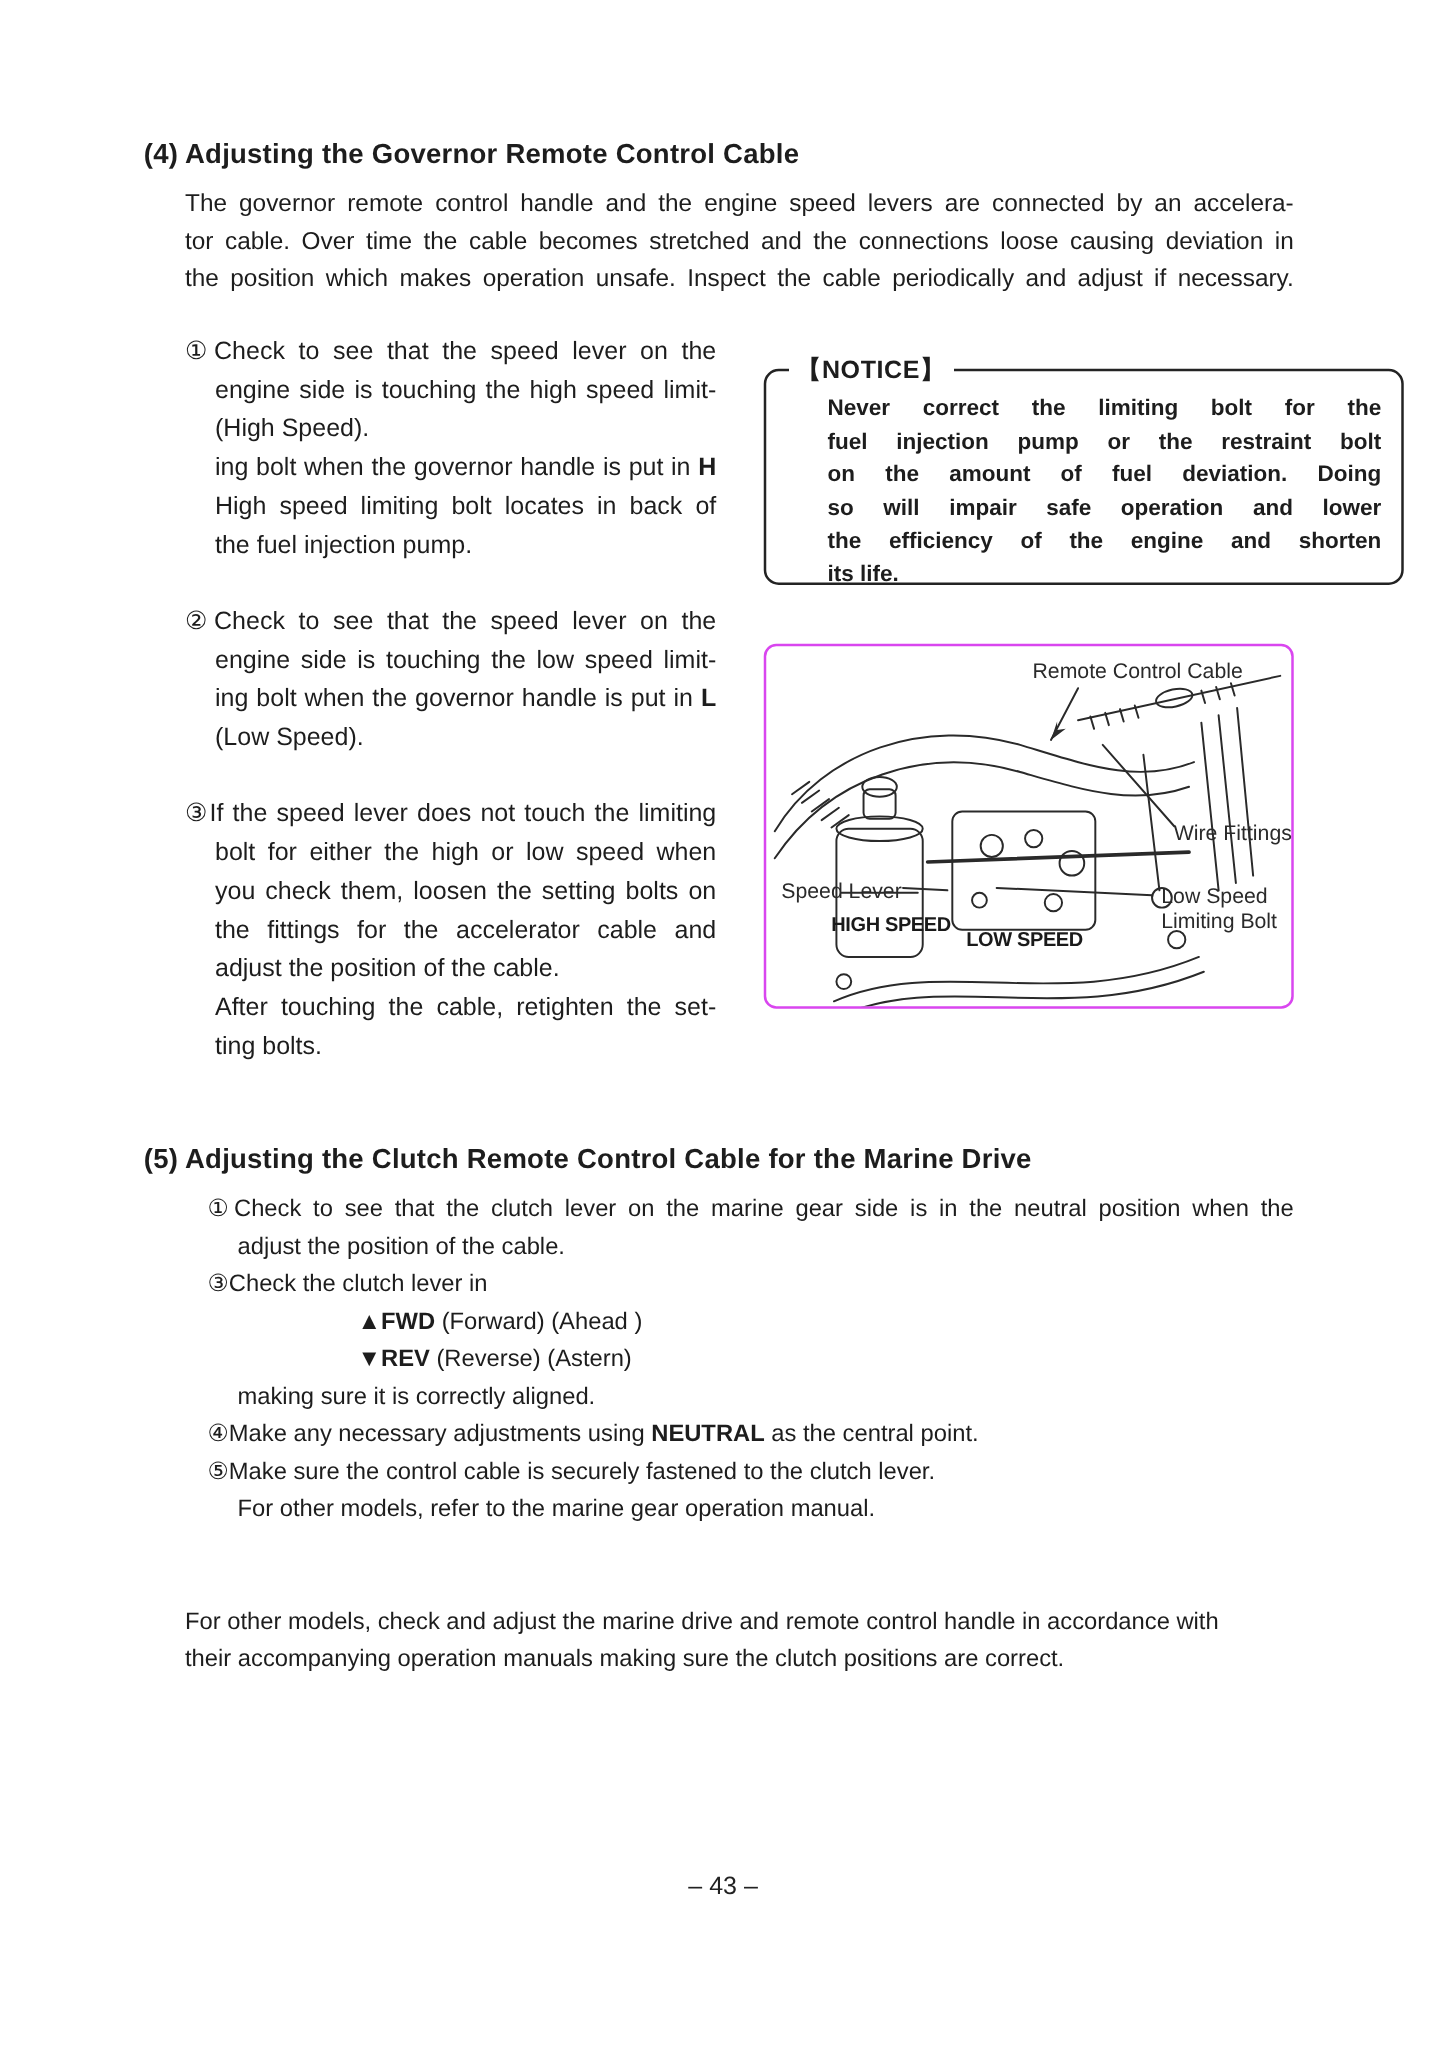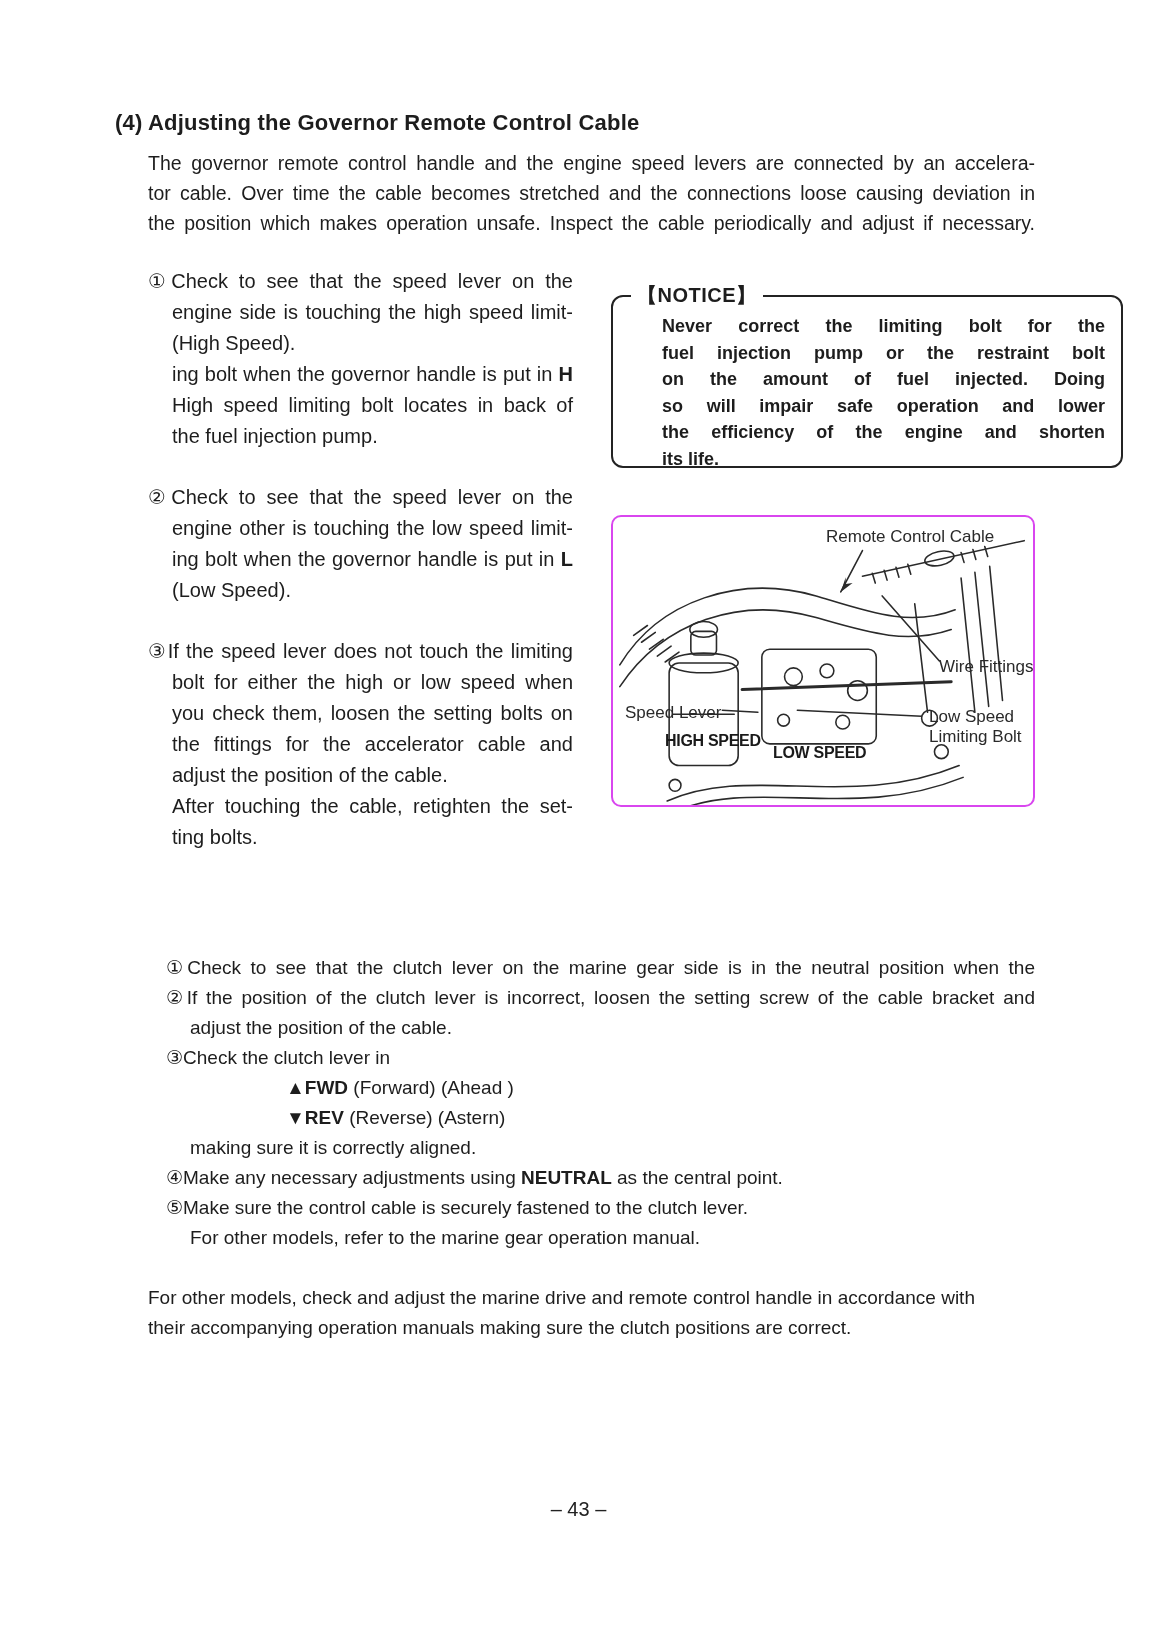--- a/index.html
+++ b/index.html
@@ -55,41 +55,41 @@
     <div class="item">
         <div class="ln i0 just"><span>①Check to see that the speed lever on the</span></div>
         <div class="ln i1 just"><span>engine side is touching the high speed limit-</span></div>
         <div class="ln i1"><span>(High Speed).</span></div>
         <div class="ln i1 just"><span>ing bolt when the governor handle is put in </span><span class="b">H</span></div>
         <div class="ln i1 just"><span>High speed limiting bolt locates in back of</span></div>
         <div class="ln i1"><span>the fuel injection pump.</span></div>
       </div>
     <div class="item">
         <div class="ln i0 just"><span>②Check to see that the speed lever on the</span></div>
-        <div class="ln i1 just"><span>engine other is touching the low speed limit-</span></div>
+        <div class="ln i1 just"><span>engine side is touching the low speed limit-</span></div>
         <div class="ln i1 just"><span>ing bolt when the governor handle is put in </span><span class="b">L</span></div>
         <div class="ln i1"><span>(Low Speed).</span></div>
       </div>
     <div class="item">
         <div class="ln i0 just"><span>③If the speed lever does not touch the limiting</span></div>
         <div class="ln i1 just"><span>bolt for either the high or low speed when</span></div>
         <div class="ln i1 just"><span>you check them, loosen the setting bolts on</span></div>
         <div class="ln i1 just"><span>the fittings for the accelerator cable and</span></div>
         <div class="ln i1"><span>adjust the position of the cable.</span></div>
         <div class="ln i1 just"><span>After touching the cable, retighten the set-</span></div>
         <div class="ln i1"><span>ting bolts.</span></div>
       </div>
   </div>
 
   <fieldset class="notice">
     <legend>【NOTICE】</legend>
     <div class="notice-lines">
         <div class="ln i0 just"><span>Never correct the limiting bolt for the</span></div>
         <div class="ln i0 just"><span>fuel injection pump or the restraint bolt</span></div>
-        <div class="ln i0 just"><span>on  the amount of fuel injected.  Doing</span></div>
+        <div class="ln i0 just"><span>on  the amount of fuel deviation.  Doing</span></div>
         <div class="ln i0 just"><span>so will impair safe operation and lower</span></div>
         <div class="ln i0 just"><span>the efficiency of the engine and shorten</span></div>
         <div class="ln i0"><span>its life.</span></div>
       </div>
   </fieldset>
 
   <div class="figure">
     <svg viewBox="0 0 424 292" fill="none" stroke="#2a2a2a" stroke-width="1.6" stroke-linecap="round">
 
       <path d="M6,150 C 46,84 128,58 205,80 C 258,96 300,112 346,94"></path>
@@ -135,24 +135,24 @@
     </svg>
     <span class="flabel" style="left:213px;top:10px;">Remote Control Cable</span>
     <span class="flabel" style="left:326px;top:140px;">Wire Fittings</span>
     <span class="flabel" style="left:12px;top:186px;">Speed Lever</span>
     <span class="flabel fbold" style="left:52px;top:214px;">HIGH SPEED</span>
     <span class="flabel fbold" style="left:160px;top:226px;">LOW SPEED</span>
     <span class="flabel" style="left:316px;top:190px;">Low Speed</span>
     <span class="flabel" style="left:316px;top:210px;">Limiting Bolt</span>
   </div>
 
+  <div class="abs heading" style="left:115px;top:914px;">(5) Adjusting the Clutch Remote Control Cable for the Marine Drive</div>
 
   <div class="abs s5" style="left:133px;top:953px;">
       <div class="ln i0 just"><span>①Check to see that the clutch lever on the marine gear side is in the neutral position when the</span></div>
-      <div class="ln i0 just"><span>②If the position of the clutch lever is incorrect, loosen the setting screw of the cable bracket and</span></div>
       <div class="ln i1"><span>adjust the position of the cable.</span></div>
       <div class="ln i0"><span>③Check the clutch lever in</span></div>
       <div class="ln i2"><span class="b">▲FWD</span><span> (Forward) (Ahead )</span></div>
       <div class="ln i2"><span class="b">▼REV</span><span> (Reverse) (Astern)</span></div>
       <div class="ln i1"><span>making sure it is correctly aligned.</span></div>
       <div class="ln i0"><span>④Make any necessary adjustments using </span><span class="b">NEUTRAL</span><span> as the central point.</span></div>
       <div class="ln i0"><span>⑤Make sure the control cable is securely fastened to the clutch lever.</span></div>
       <div class="ln i1"><span>For other models, refer to the marine gear operation manual.</span></div>
     </div>
 

